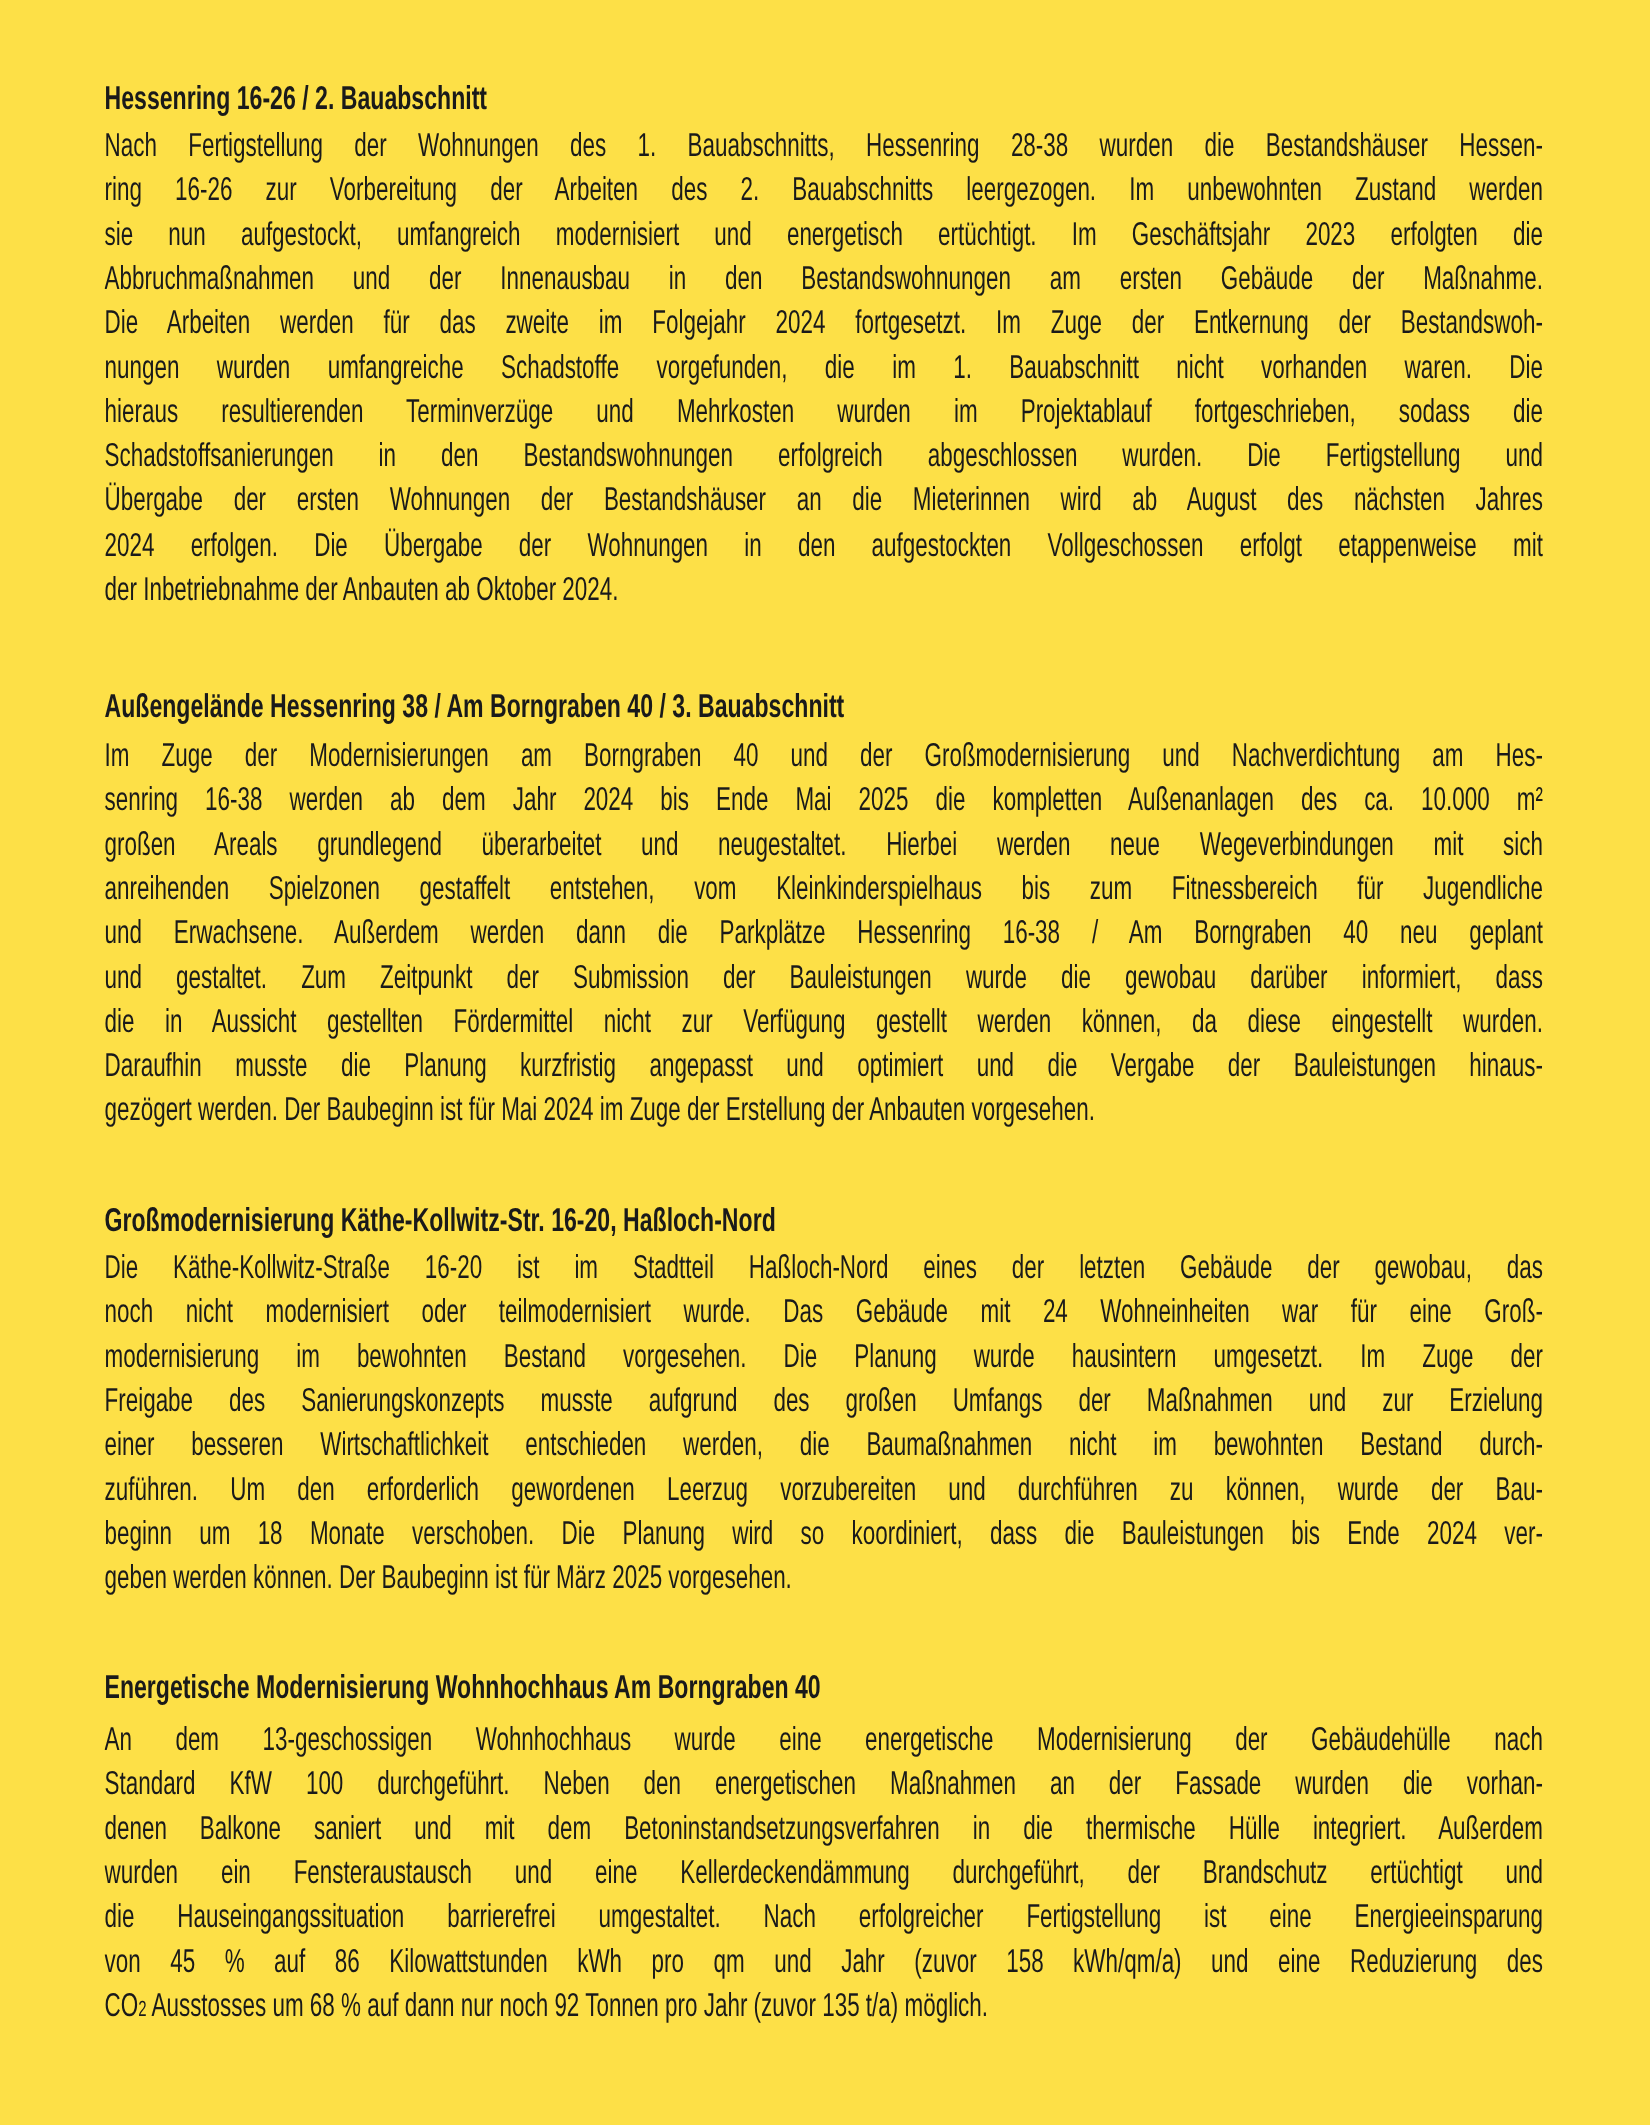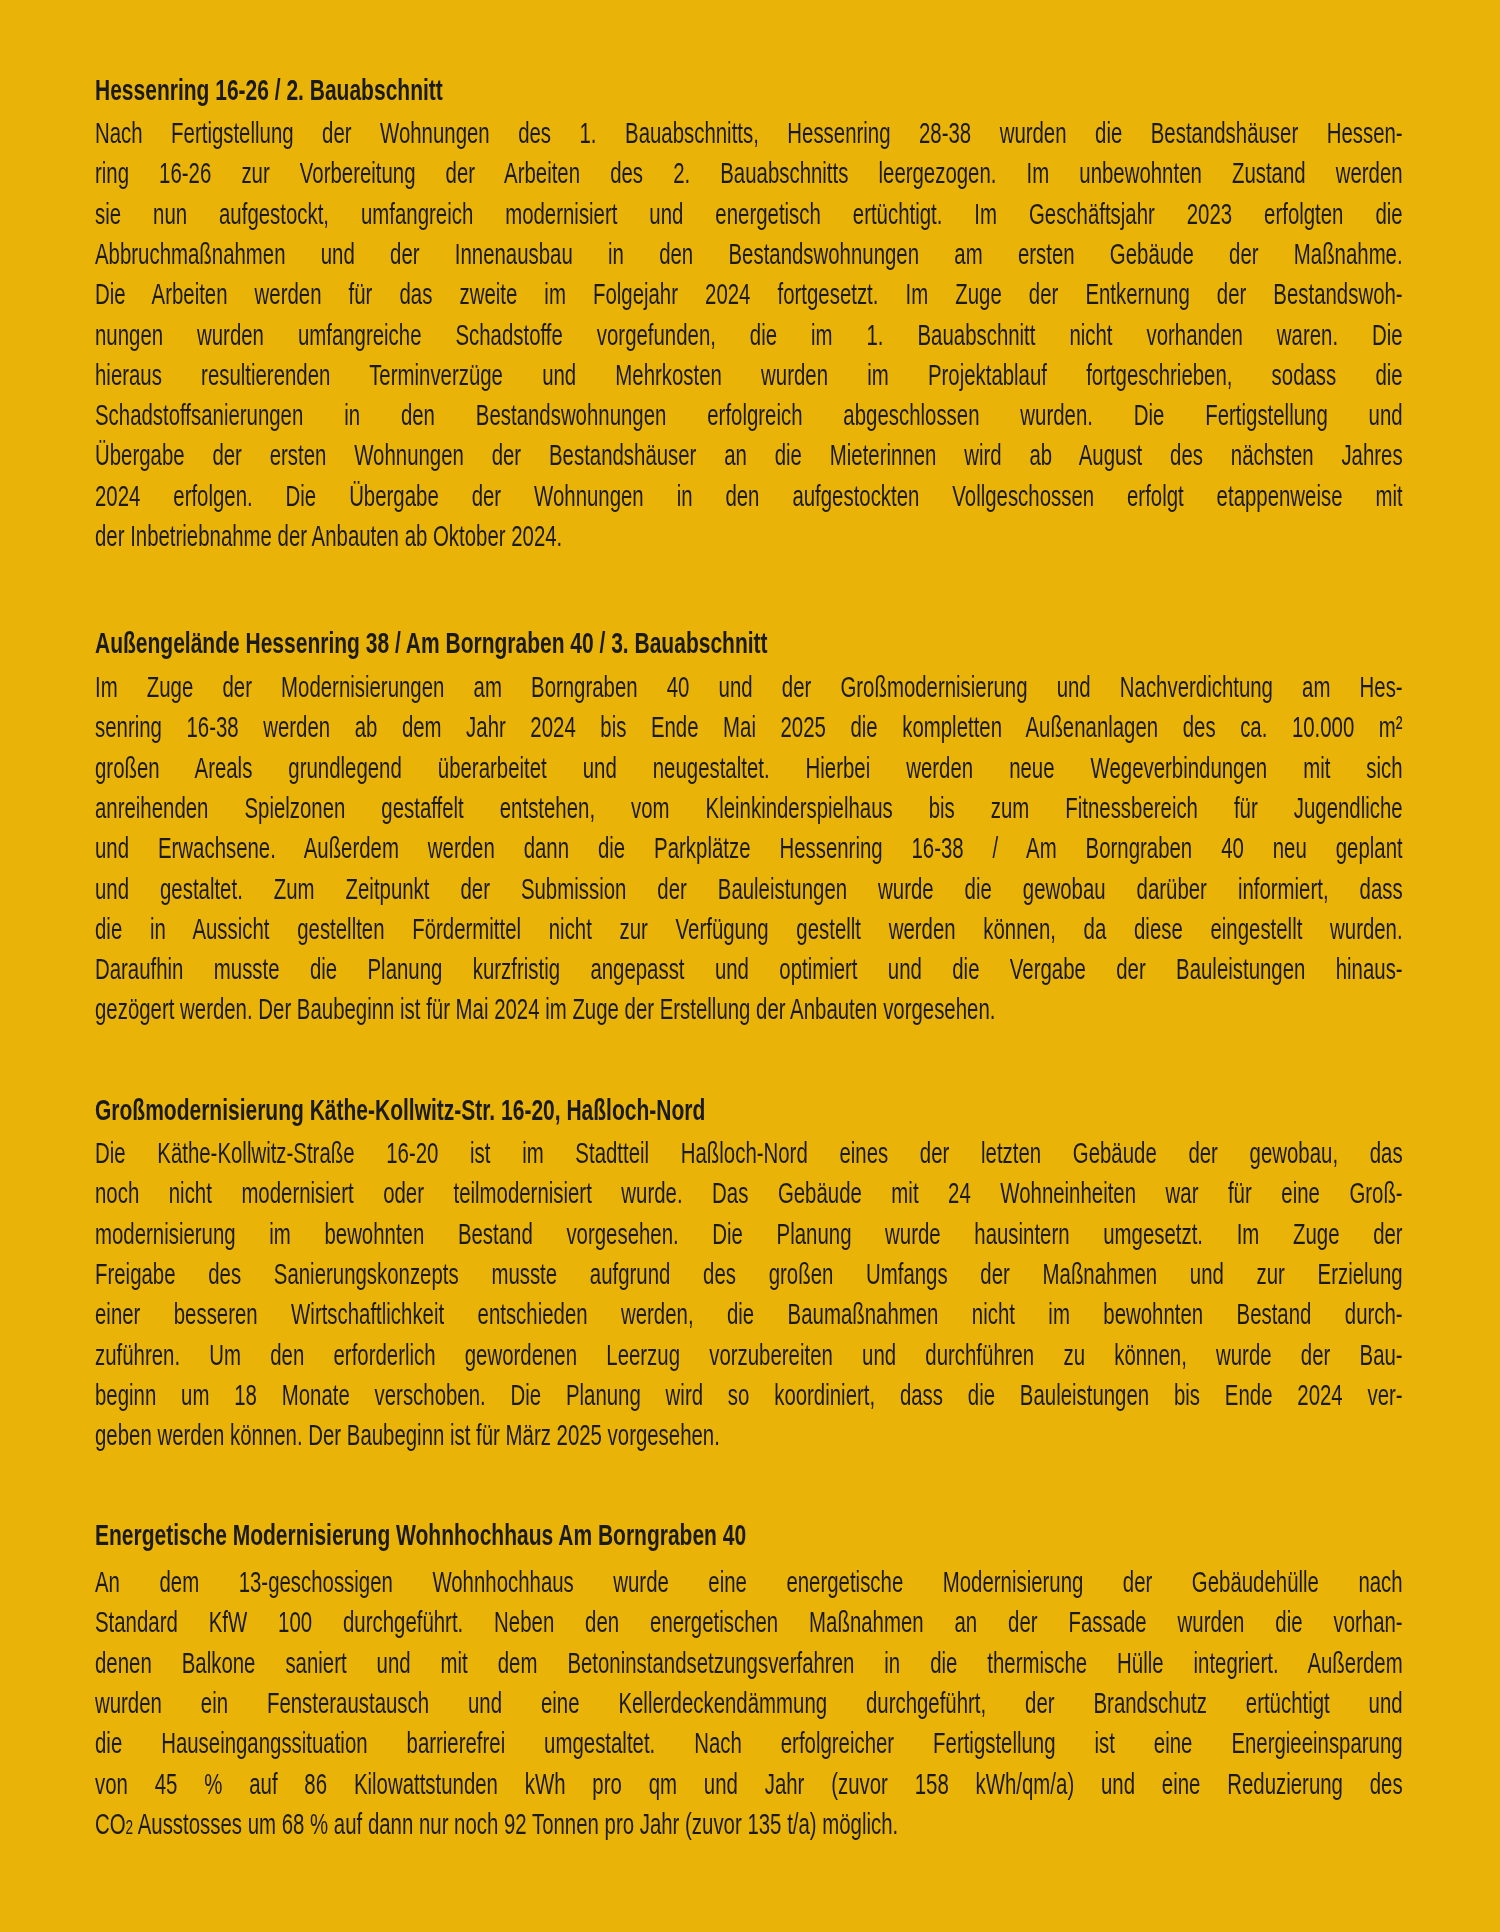--- a/index.html
+++ b/index.html
@@ -1,17 +1,17 @@
 <!DOCTYPE html>
 <html><head>
 <meta charset="utf-8">
 <style>
   html, body { margin: 0; padding: 0; background: #ffffff; }
   body { width: 1500px; height: 1932px; position: relative; overflow: hidden; }
-  .page { position: absolute; left: 0; top: 0; width: 1500px; height: 1932px; background: #eab308; }
+  .page { position: absolute; left: 0; top: 0; width: 1500px; height: 1932px; background: #fde047; }
   .line {
     position: absolute;
     left: 95px;
     height: 40.3px;
     line-height: 40.3px;
     font-family: "Liberation Sans", sans-serif;
     font-size: 30px;
     color: #1a1a1a;
     white-space: nowrap;
     transform-origin: 0 0;

